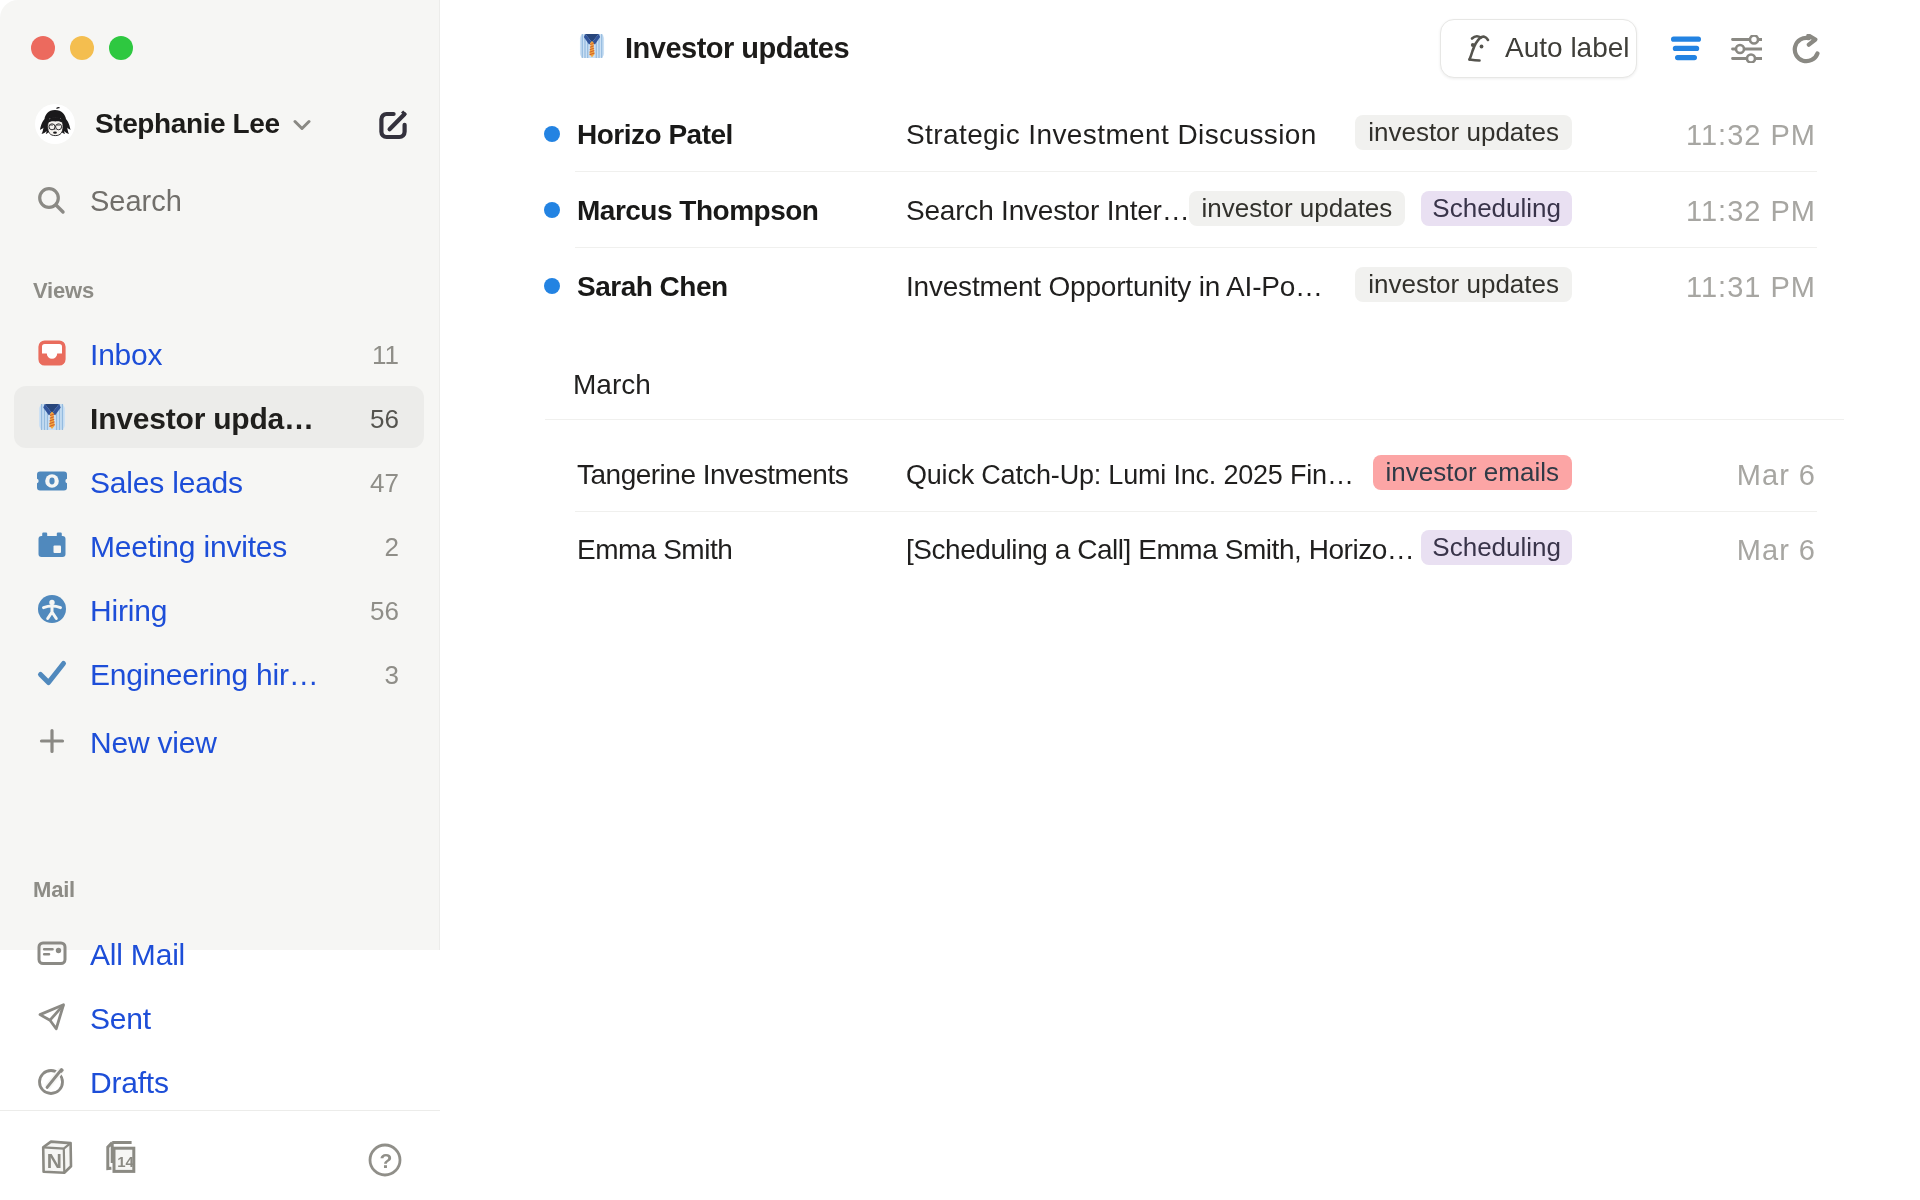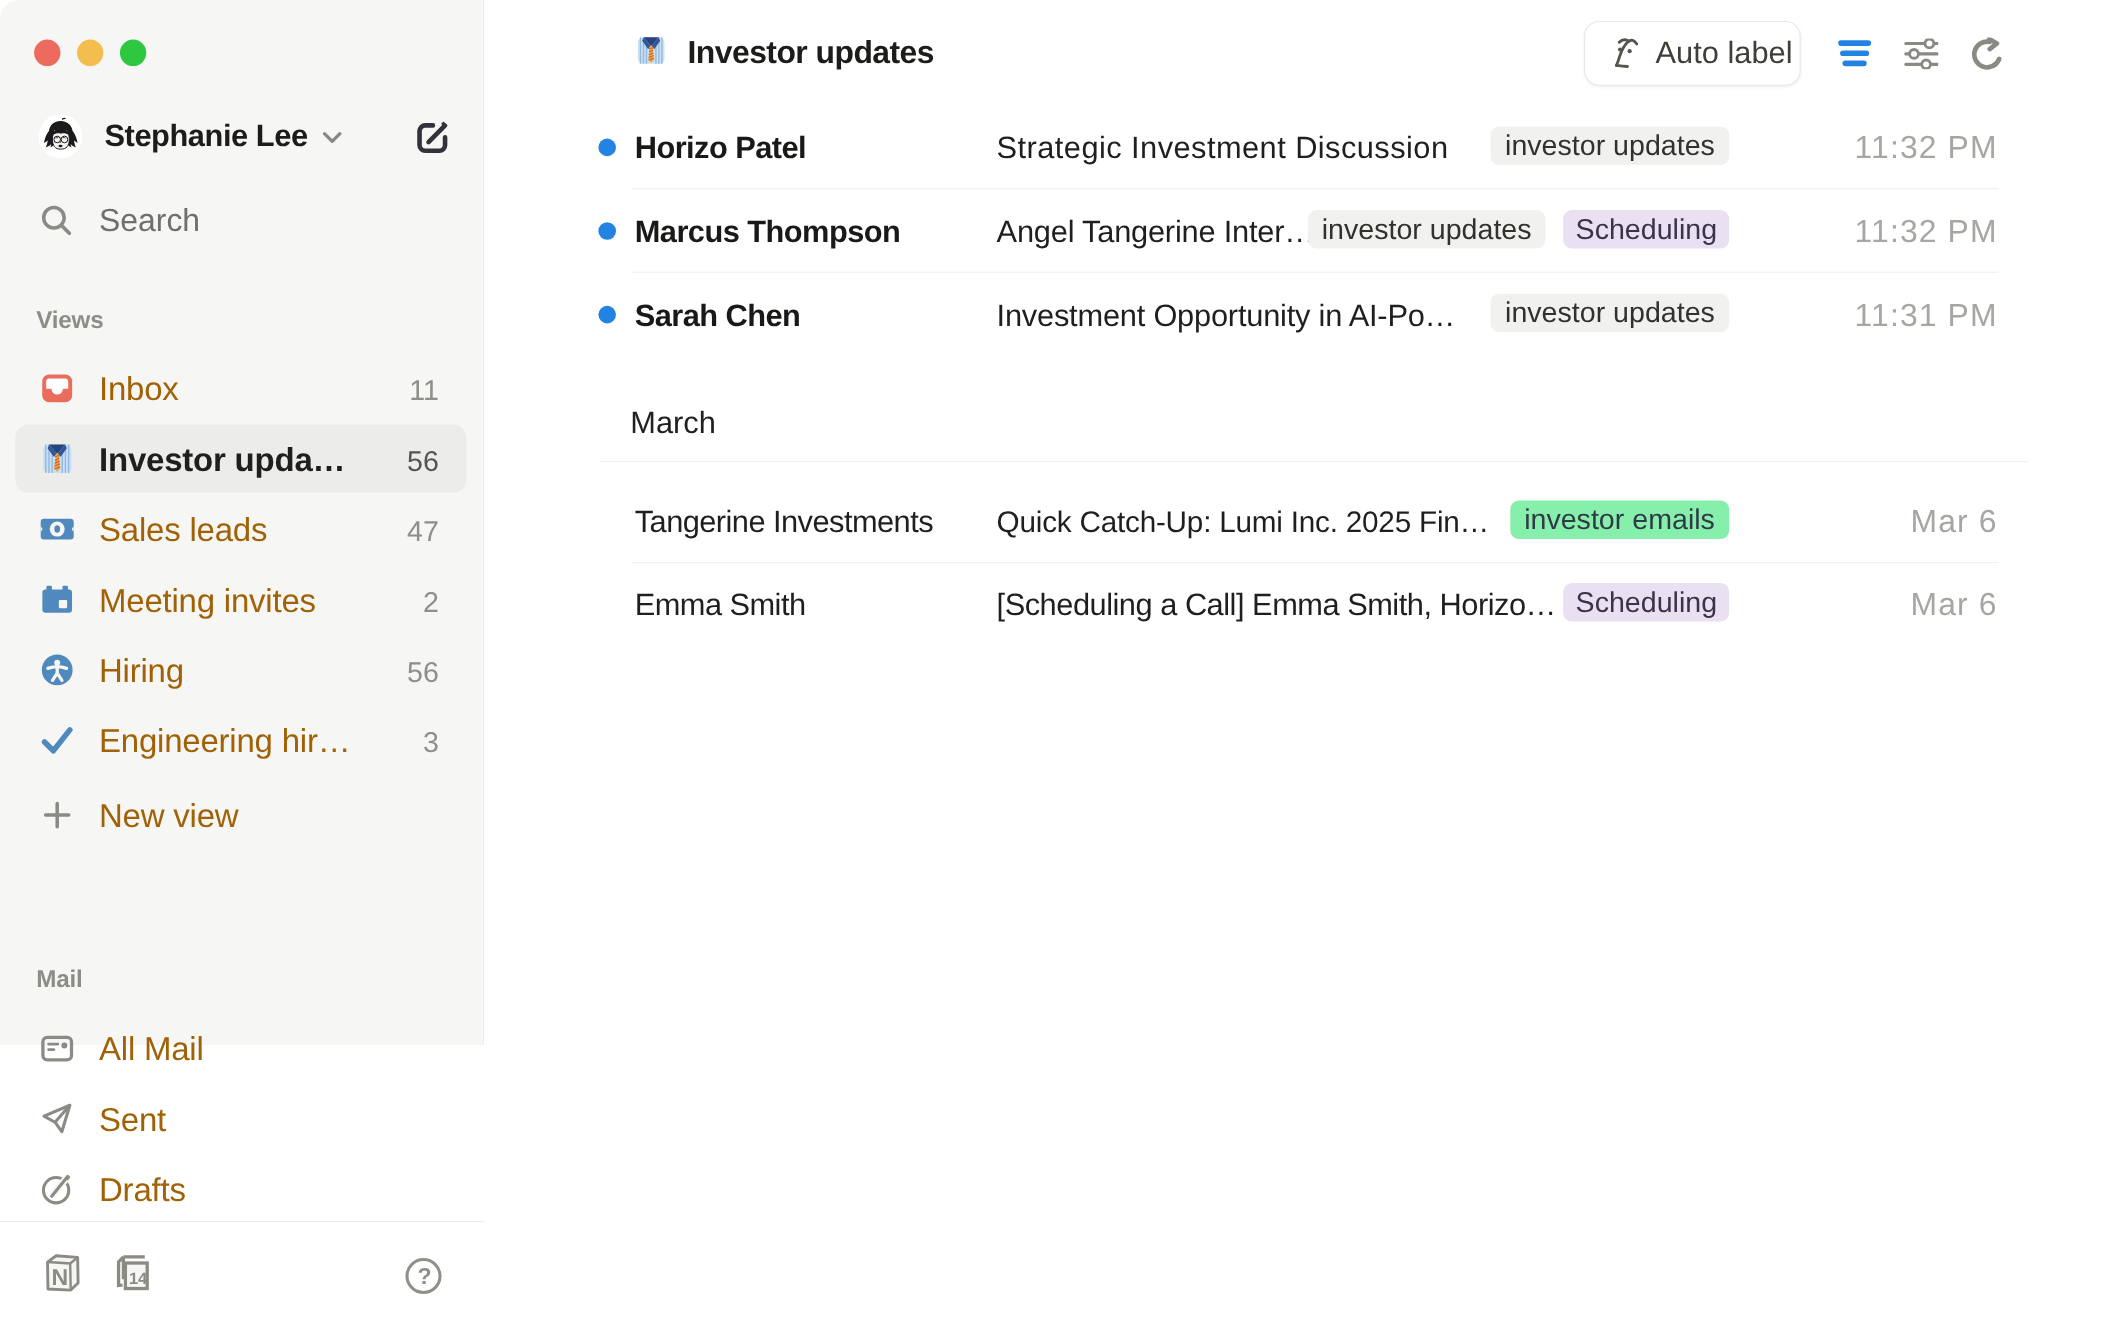--- a/index.html
+++ b/index.html
@@ -5,31 +5,31 @@
   html,body{margin:0;padding:0;background:#ffffff;width:1920px;height:1200px;overflow:hidden;}
   *{box-sizing:border-box;font-family:"Liberation Sans", sans-serif;}
   #win{position:absolute;left:0;top:0;width:1920px;height:1200px;background:#ffffff;border-radius:18px;overflow:hidden;}
   #side{position:absolute;left:0;top:0;width:440px;height:950px;background:#F6F6F4;border-right:1px solid #ECECEA;}
   #main{position:absolute;left:441px;top:0;width:1479px;height:1200px;background:#ffffff;}
   .abs{position:absolute;}
   .tl{position:absolute;width:24px;height:24px;border-radius:50%;top:36px;}
   .vlabel{position:absolute;left:33px;font-size:22px;font-weight:700;color:#8D8C86;letter-spacing:-0.2px;}
   .navrow{position:absolute;left:0;width:440px;height:62px;}
   .navrow .ic{position:absolute;left:36px;top:15px;width:32px;height:32px;}
-  .navrow .lbl{position:absolute;left:90px;top:0;line-height:66px;font-size:30px;letter-spacing:-0.2px;color:#a16207;white-space:nowrap;}
+  .navrow .lbl{position:absolute;left:90px;top:0;line-height:66px;font-size:30px;letter-spacing:-0.2px;color:#1d4ed8;white-space:nowrap;}
   .navrow .cnt{position:absolute;right:41px;top:0;line-height:66px;font-size:26px;color:#8F8E88;}
   .sep{position:absolute;height:1px;background:#F0F0EE;}
   .sender{position:absolute;font-size:28px;letter-spacing:-0.5px;color:#201F1E;white-space:nowrap;height:34px;line-height:34px;}
   .subj{position:absolute;font-size:28px;letter-spacing:-0.2px;color:#201F1E;white-space:nowrap;height:34px;line-height:34px;}
   .time{position:absolute;font-size:29px;letter-spacing:1px;color:#A7A6A2;white-space:nowrap;text-align:right;height:34px;line-height:34px;}
   .tags{position:absolute;display:flex;gap:16px;}
   .tag{height:35px;line-height:35px;border-radius:8px;padding:0 13px;font-size:26px;white-space:nowrap;}
   .tag.g{background:#F1F1EF;color:#32312C;}
   .tag.p{background:#E9E0F2;color:#39344A;padding:0 11px;}
-  .tag.b{background:#86efac;color:#2F3A46;}
+  .tag.b{background:#fca5a5;color:#2F3A46;}
   .dot{position:absolute;width:16px;height:16px;border-radius:50%;background:#2383E2;left:103px;}
 </style>
 </head>
 <body>
 <div id="win">
 <div id="side">
   <div class="tl" style="left:31px;background:#EC6A5E;"></div>
   <div class="tl" style="left:70px;background:#F4BE4F;"></div>
   <div class="tl" style="left:109px;background:#2EC840;"></div>
 
@@ -217,21 +217,21 @@
   <div class="sender" style="left:136px;top:118px;font-weight:700;color:#191918;">Horizo Patel</div>
   <div class="subj" style="left:465px;top:118px;letter-spacing:0.4px;">Strategic Investment Discussion</div>
   <div class="tags" style="right:348px;top:115px;">
         <span class="tag g">investor updates</span>
       </div>
   <div class="time" style="right:104px;top:118px;">11:32 PM</div>
   <div class="sep" style="left:134px;top:171px;width:1242px;"></div>
 
   <div class="dot" style="top:202px;"></div>
   <div class="sender" style="left:136px;top:194px;font-weight:700;color:#191918;">Marcus Thompson</div>
-  <div class="subj" style="left:465px;top:194px;">Angel Tangerine Inter…</div>
+  <div class="subj" style="left:465px;top:194px;">Search Investor Inter…</div>
   <div class="tags" style="right:348px;top:191px;">
         <span class="tag g">investor updates</span>
         <span class="tag p">Scheduling</span>
       </div>
   <div class="time" style="right:104px;top:194px;">11:32 PM</div>
   <div class="sep" style="left:134px;top:247px;width:1242px;"></div>
 
   <div class="dot" style="top:278px;"></div>
   <div class="sender" style="left:136px;top:270px;font-weight:700;color:#191918;">Sarah Chen</div>
   <div class="subj" style="left:465px;top:270px;">Investment Opportunity in AI-Po…</div>

